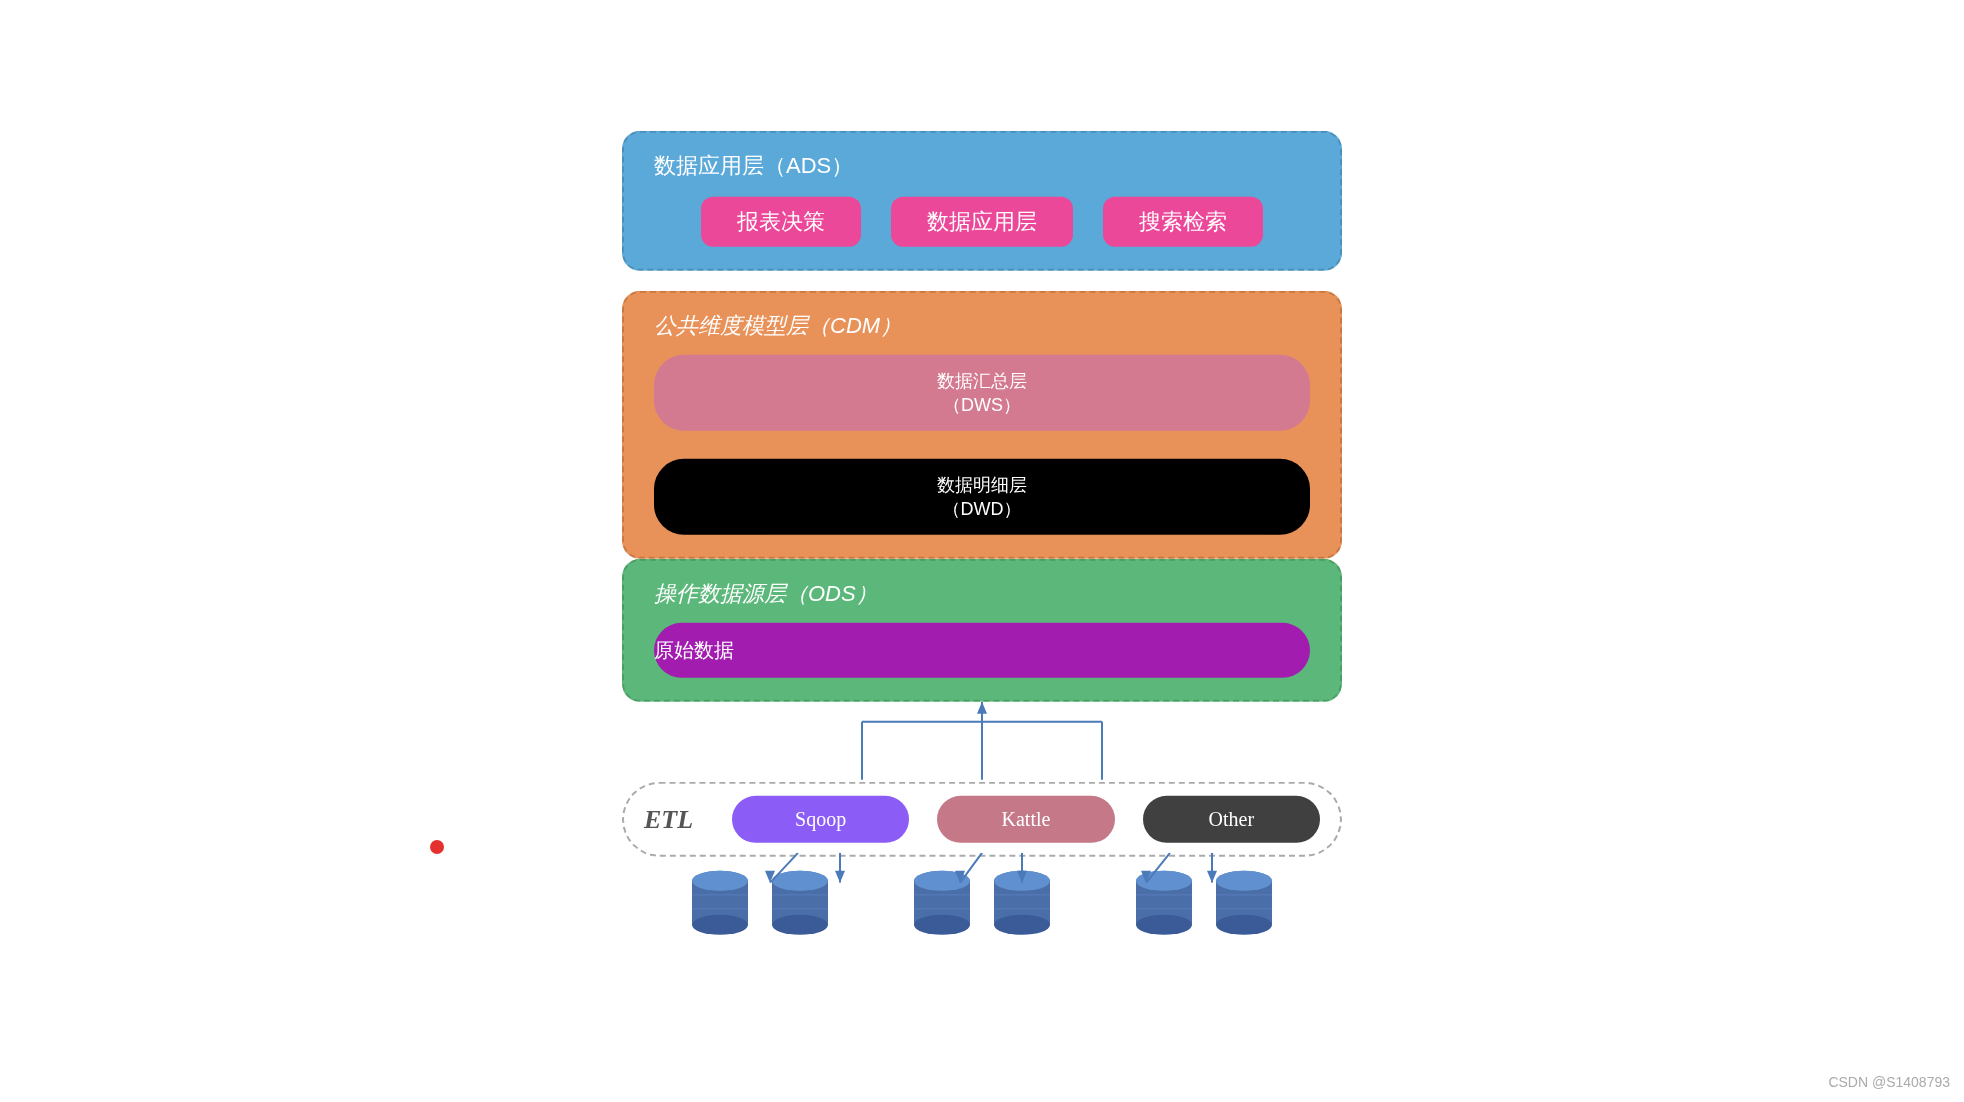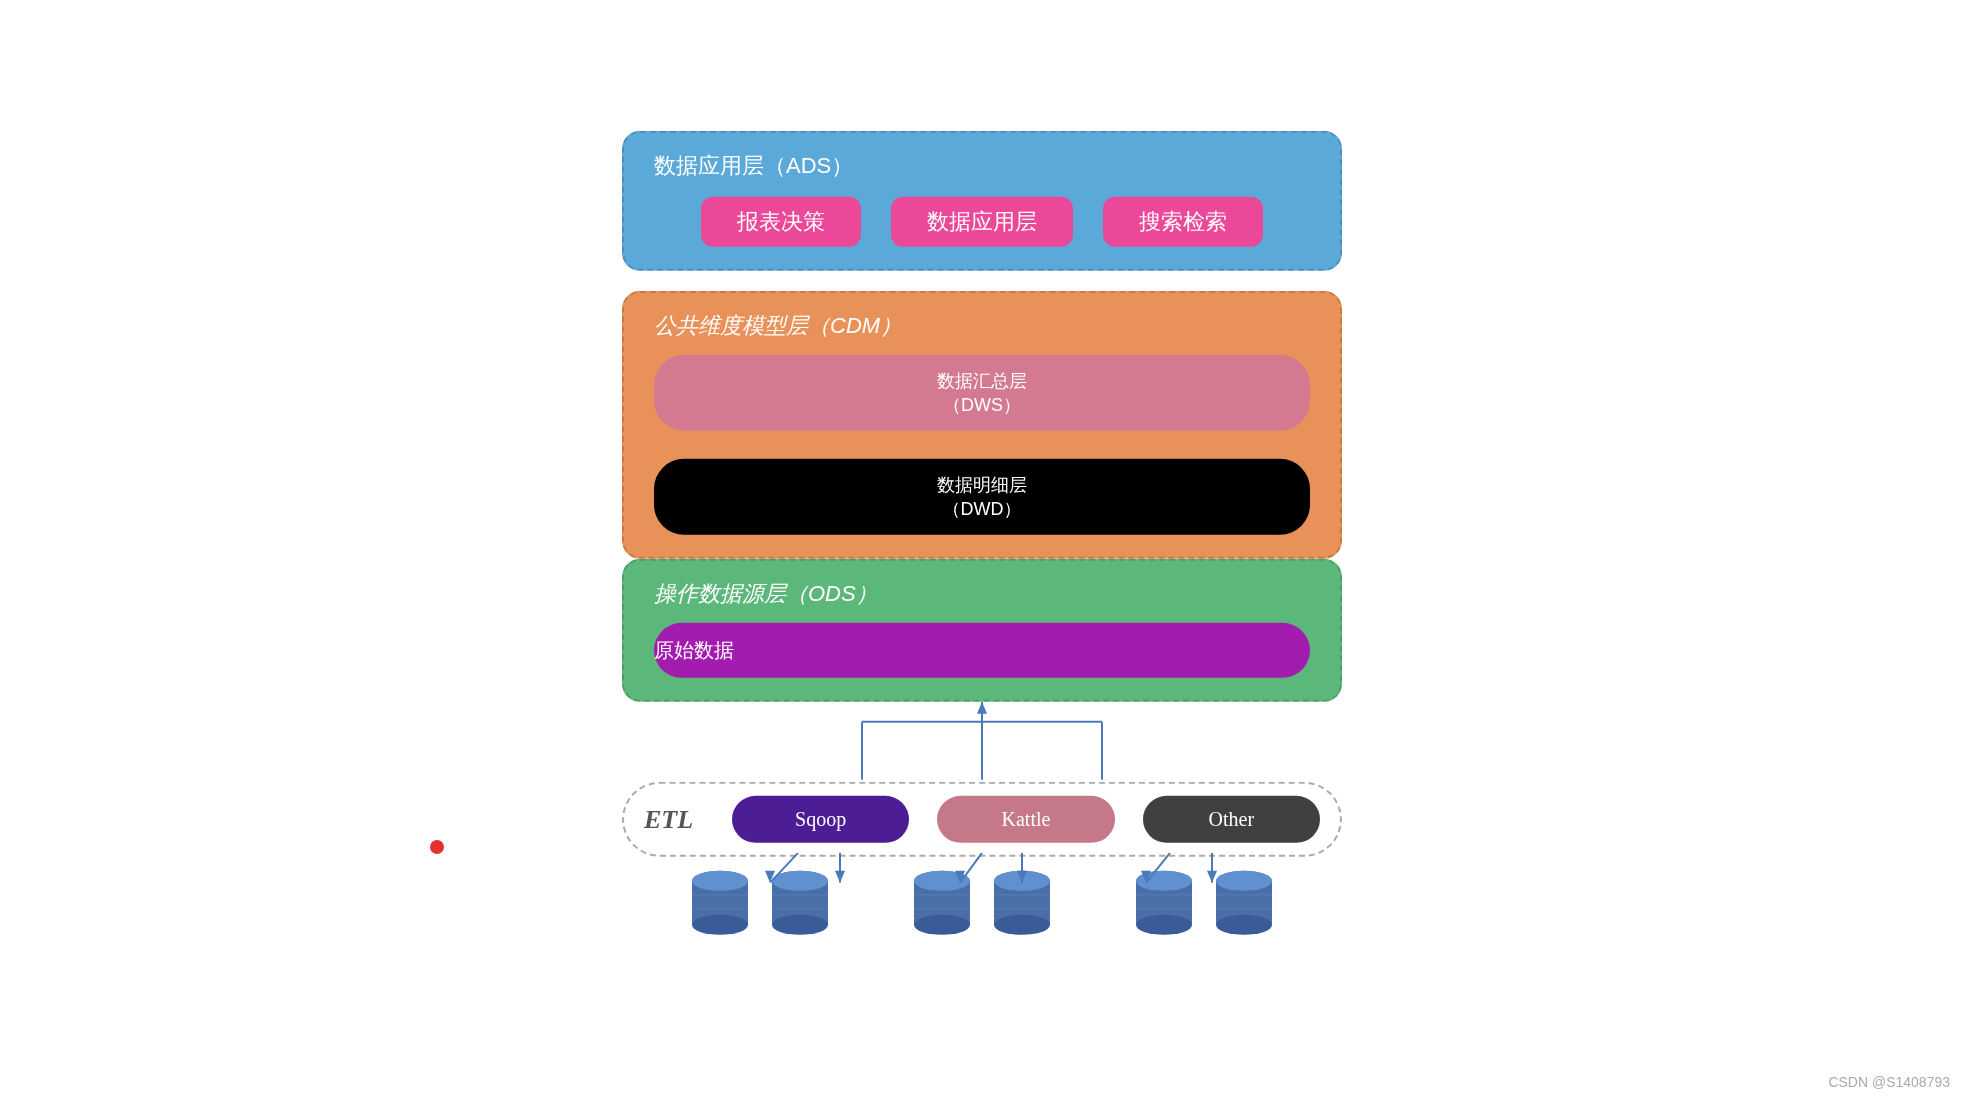--- a/index.html
+++ b/index.html
@@ -159,21 +159,21 @@
 
     .etl-tool {
       border-radius: 50px;
       padding: 12px 36px;
       font-size: 20px;
       color: #ffffff;
       text-align: center;
       flex: 1;
     }
 
-    .sqoop-btn { background: #4c1d95; }
+    .sqoop-btn { background: #8b5cf6; }
     .kattle-btn { background: #c47888; }
     .other-btn { background: #404040; }
 
     
     .db-area {
       width: 720px;
       display: flex;
       justify-content: center;
       gap: 10px;
       margin-top: 10px;

